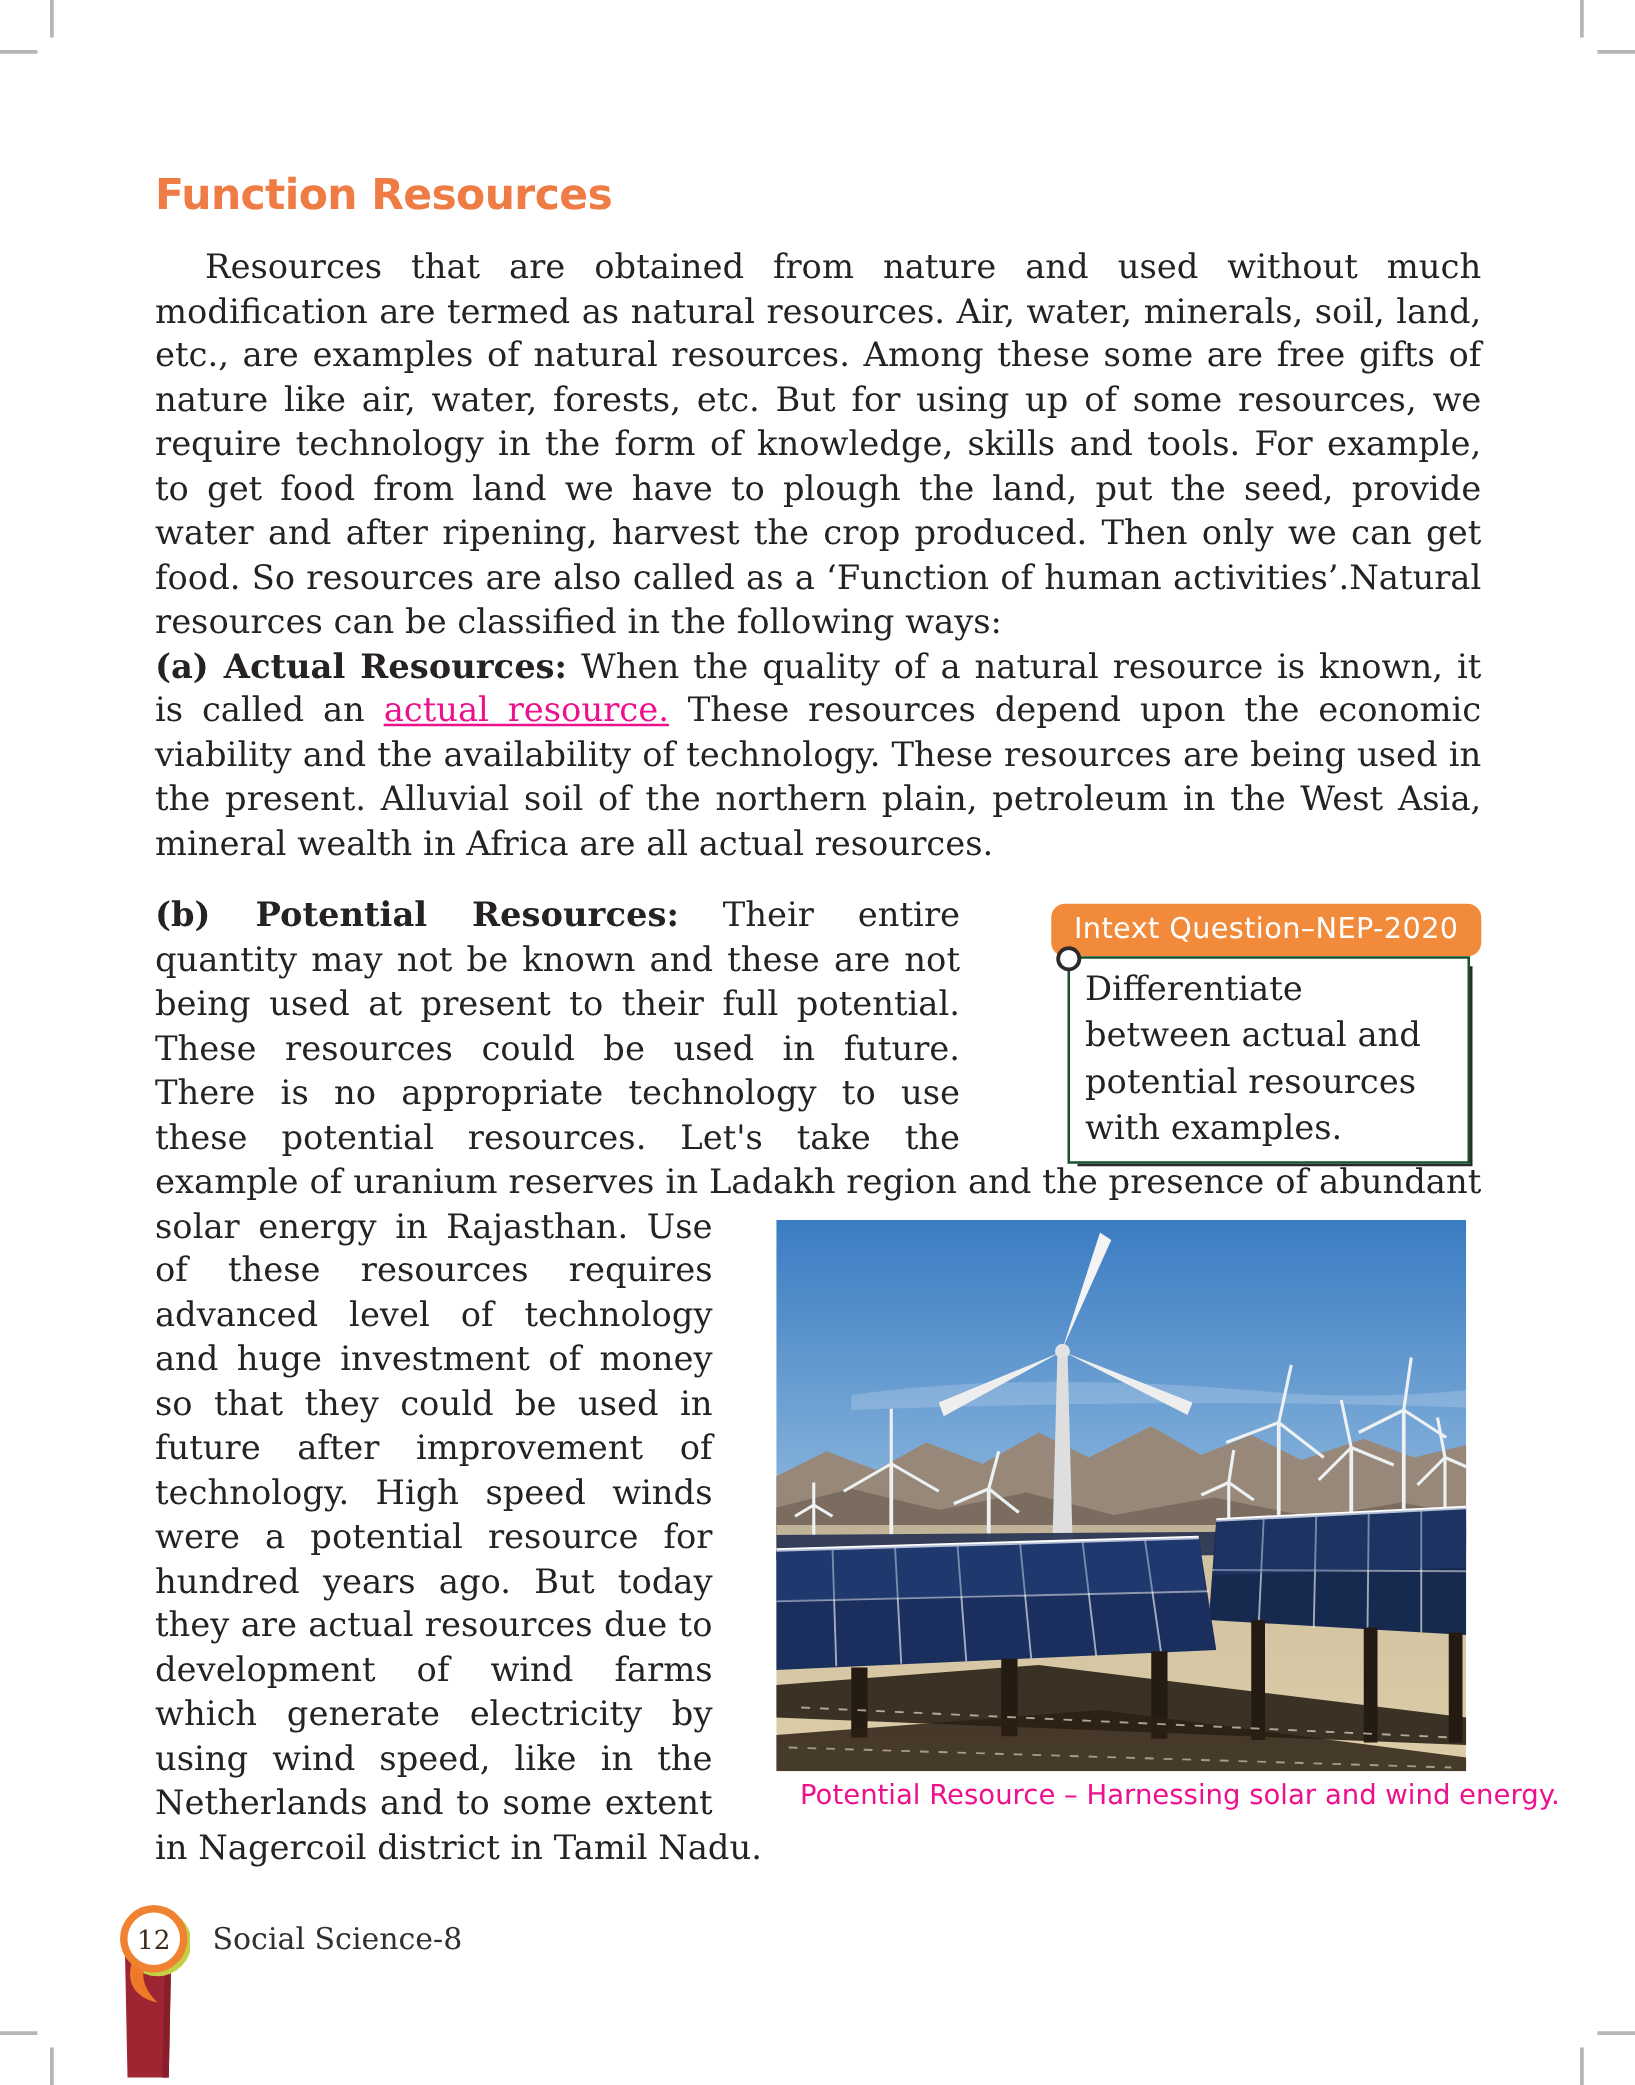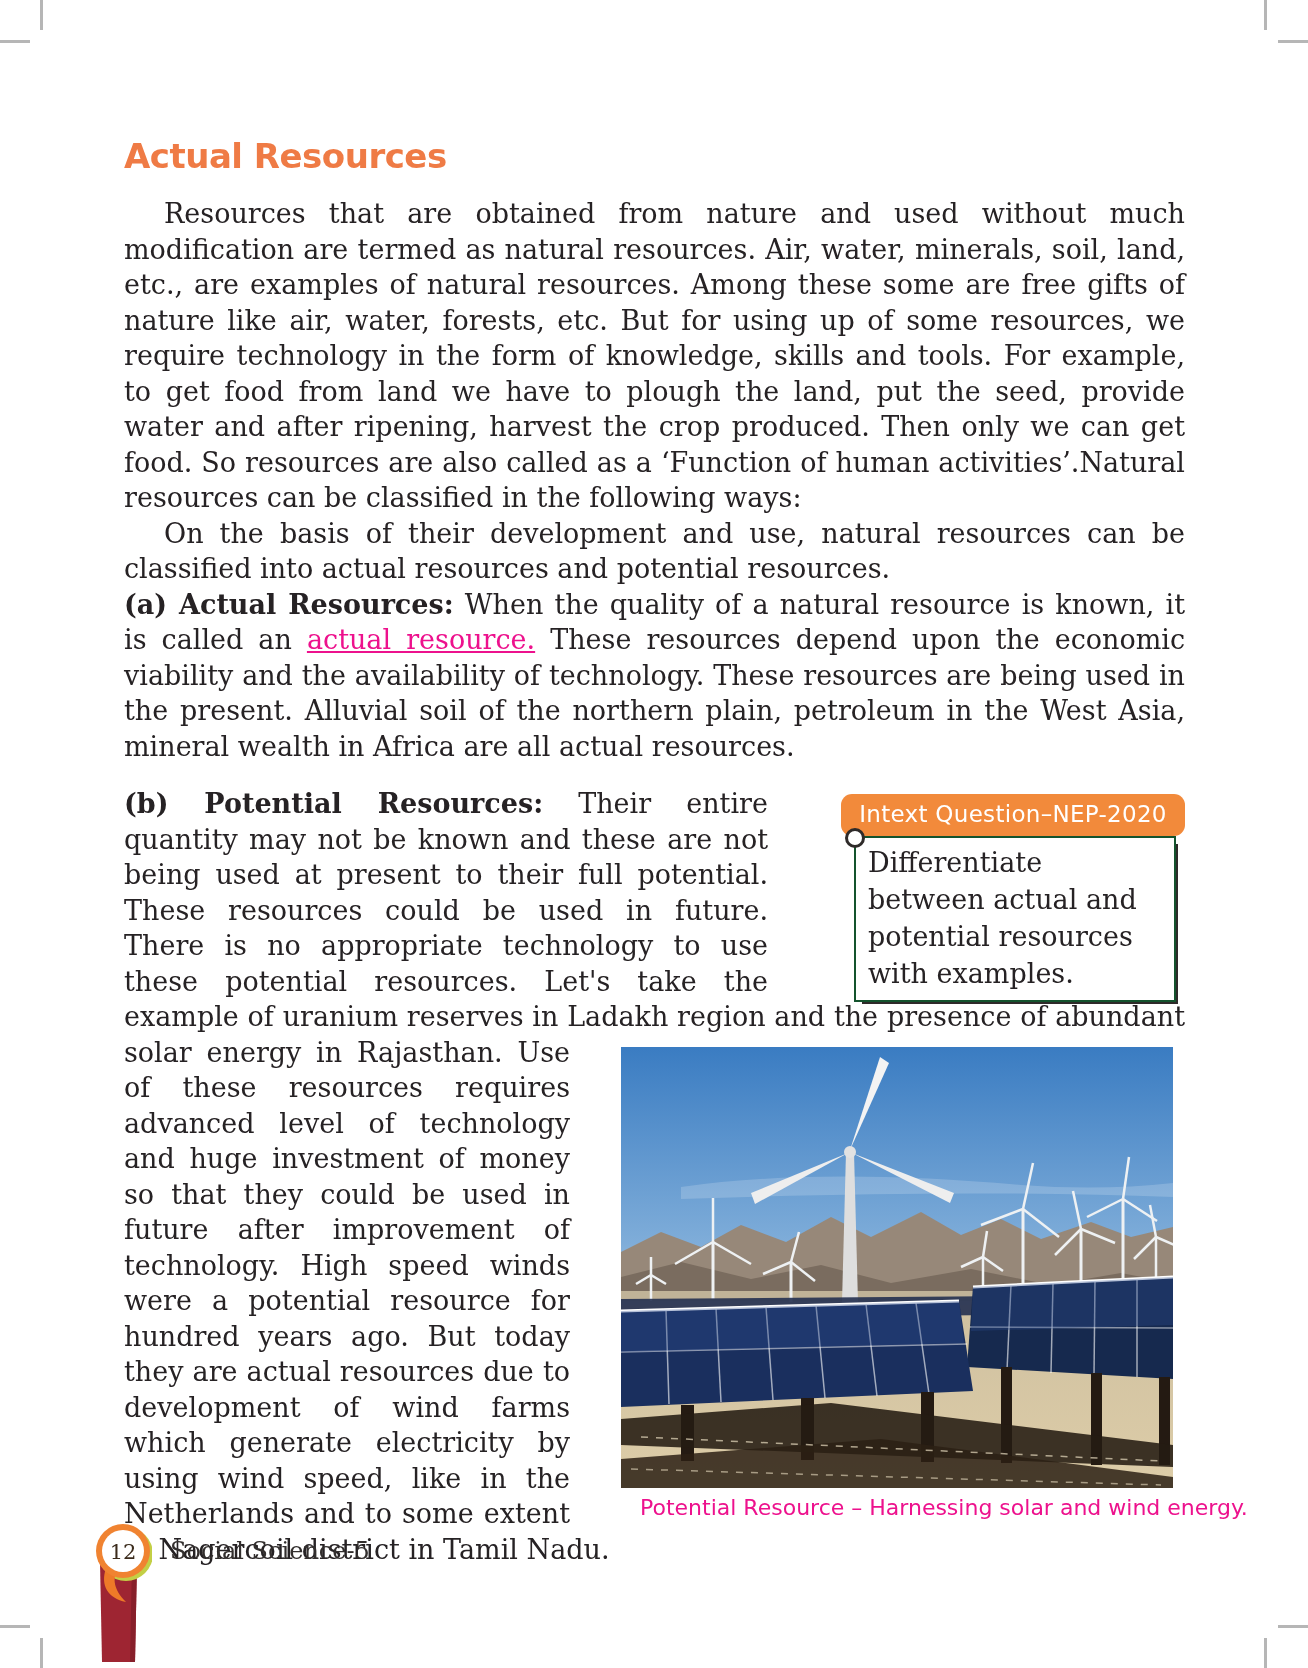--- a/index.html
+++ b/index.html
@@ -52,26 +52,25 @@
   <div class="mark" style="left:0;top:40px;width:30px;height:3px;"></div>
   <div class="mark" style="left:1264px;top:0;width:3px;height:30px;"></div>
   <div class="mark" style="left:1278px;top:40px;width:30px;height:3px;"></div>
   <div class="mark" style="left:0;top:1625px;width:30px;height:3px;"></div>
   <div class="mark" style="left:40px;top:1638px;width:3px;height:30px;"></div>
   <div class="mark" style="left:1278px;top:1625px;width:30px;height:3px;"></div>
   <div class="mark" style="left:1264px;top:1638px;width:3px;height:30px;"></div>
 
   <div class="article">
 
-    <h1 class="title">Actual Resources</h1>
+    <h1 class="title">Function Resources</h1>
 
     <p class="body indent mb">Resources that are obtained from nature and used without much modification are termed as natural resources. Air, water, minerals, soil, land, etc., are examples of natural resources. Among these some are free gifts of nature like air, water, forests, etc. But for using up of some resources, we require technology in the form of knowledge, skills and tools. For example, to get food from land we have to plough the land, put the seed, provide water and after ripening, harvest the crop produced. Then only we can get food. So resources are also called as a ‘Function of human activities’.Natural resources can be classified in the following ways:</p>
 
 
-    <p class="body indent mb">On the basis of their development and use, natural resources can be classified into actual resources and potential resources.</p>
 
     <p class="body mb" style="margin-bottom:22px;"><b>(a) Actual Resources:</b><span> When the quality of a natural resource is known, it is called an </span><span class="magenta">actual resource.</span><span> These resources depend upon the economic viability and the availability of technology. These resources are being used in the present. Alluvial soil of the northern plain, petroleum in the West Asia, mineral wealth in Africa are all actual resources.</span></p>
 
     <p class="body"><span class="intext-float">
           <span class="intext-header">Intext Question–NEP-2020</span>
           <span class="intext-box">Differentiate between actual and potential resources with examples.</span>
           <span class="intext-dot"></span>
         </span><b>(b) Potential Resources:</b><span> Their entire quantity may not be known and these are not being used at present to their full potential. These resources could be used in future. There is no appropriate technology to use these potential resources. Let's take the example of uranium reserves in Ladakh region and the presence of abundant solar energy in </span><span class="photo-float">
       
       <svg class="photo" viewBox="0 0 552 441" xmlns="http://www.w3.org/2000/svg">
@@ -191,15 +190,15 @@
 
   <svg class="badge-svg" width="60" height="142" viewBox="0 0 60 142" xmlns="http://www.w3.org/2000/svg">
     <polygon points="8,40 45,40 43,140 10,140" fill="#9e2532"></polygon>
     <polygon points="40,40 45,40 43,140 38,140" fill="#871f2a"></polygon>
     <circle cx="34" cy="32" r="27" fill="#c3cf45"></circle>
     <path d="M14,46 C8,64 16,76 34,80 C21,67 21,56 25,49 Z" fill="#ee7a28"></path>
     <circle cx="31" cy="29" r="27" fill="#f08331"></circle>
     <circle cx="31" cy="29" r="21" fill="#ffffff"></circle>
     <text x="31" y="37" text-anchor="middle" font-family="DejaVu Serif, serif" font-size="21" fill="#3b2b1c">12</text>
   </svg>
-  <div class="footer-label">Social Science-5</div>
+  <div class="footer-label">Social Science-8</div>
 
 </div>
 
 </body></html>

